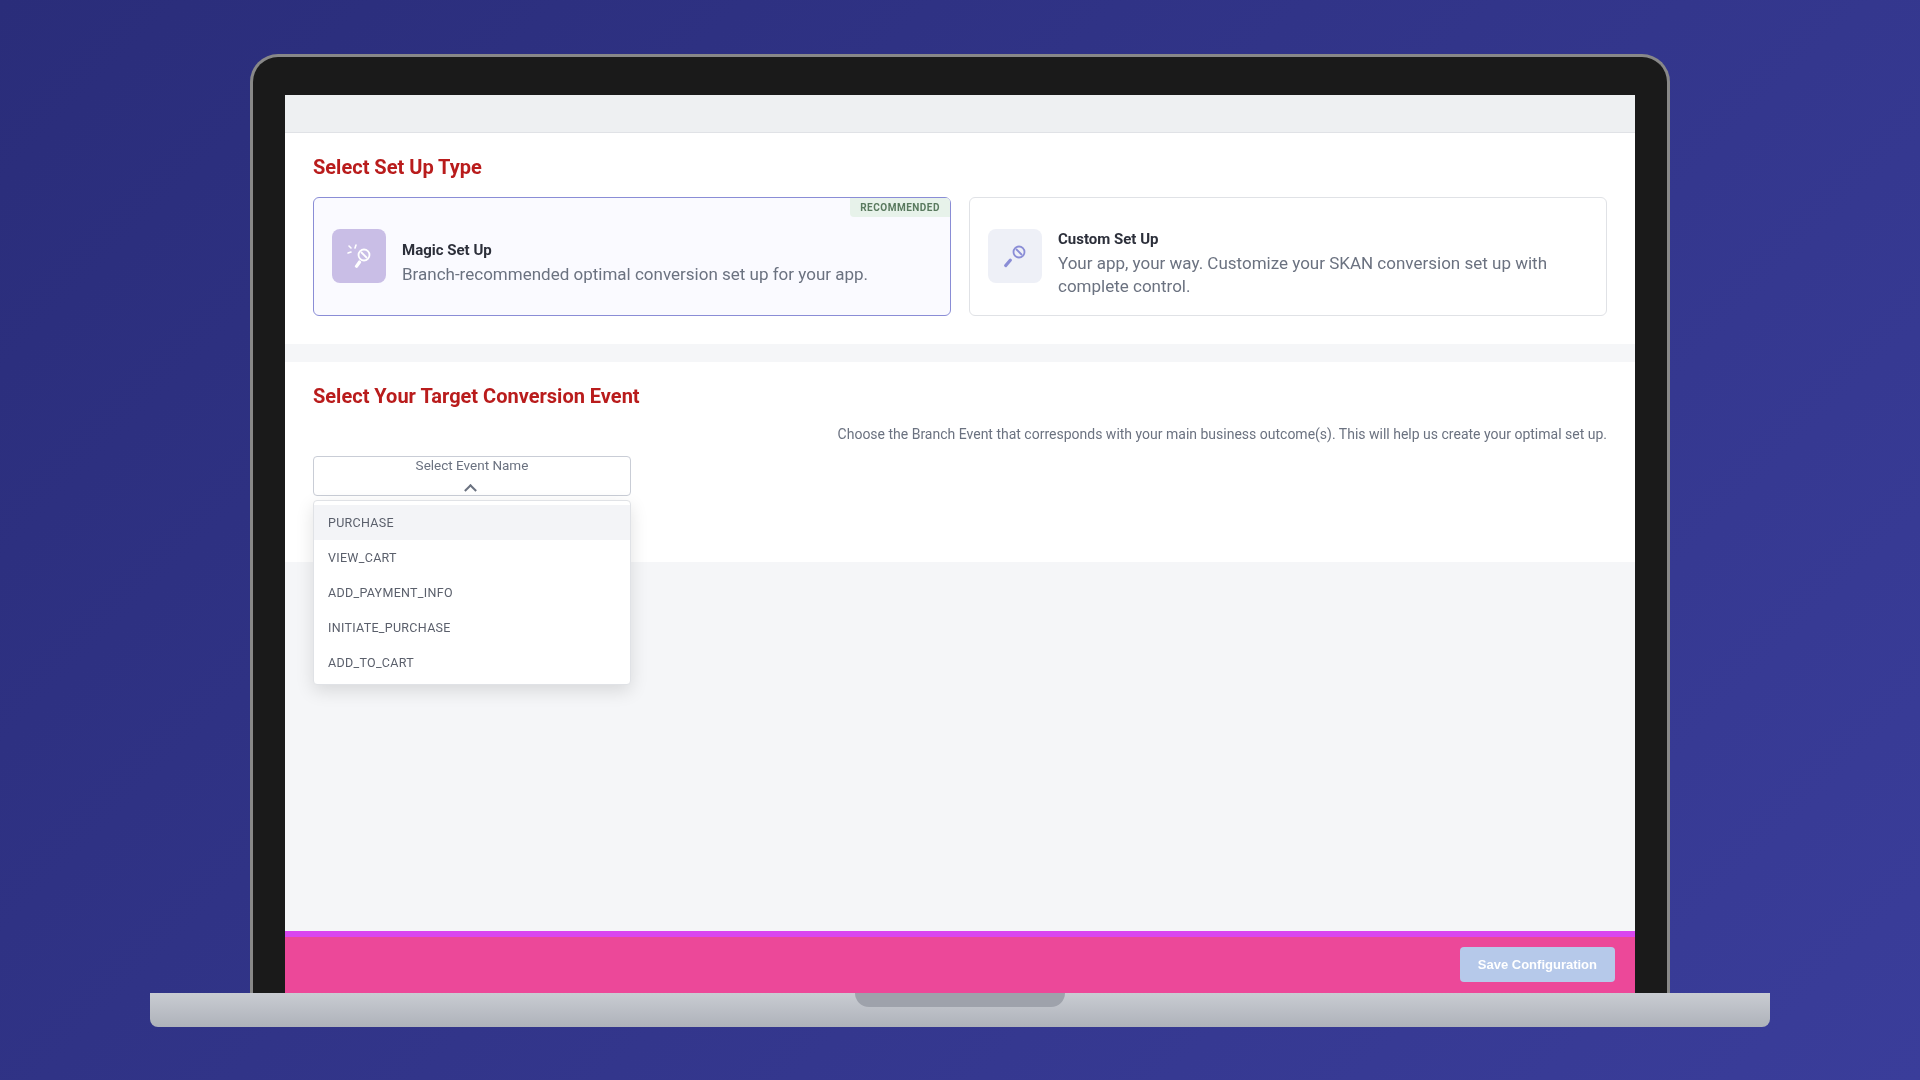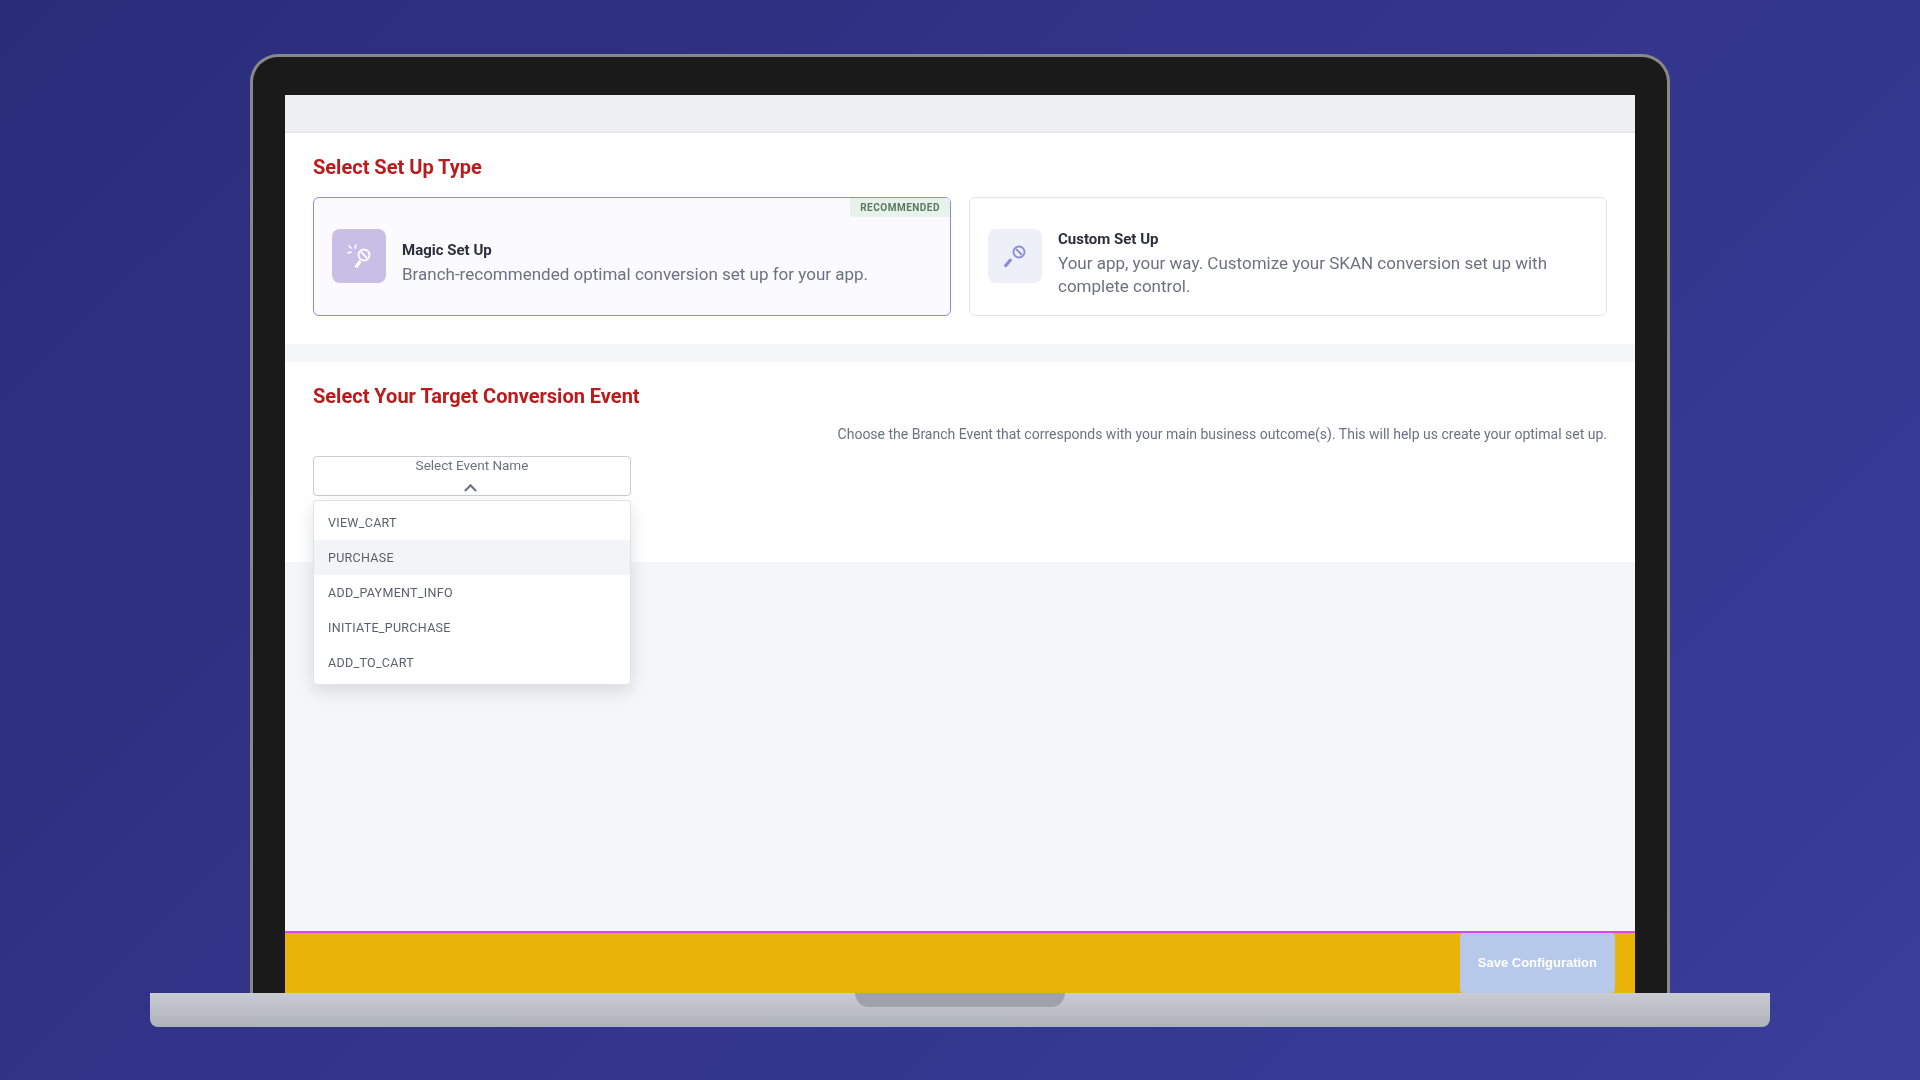--- a/index.html
+++ b/index.html
@@ -152,23 +152,24 @@
 }
 .dropdown-item.hover {
   background: #f3f4f7;
 }
 .footer-bar {
   position: absolute;
   bottom: 0;
   left: 0;
   right: 0;
   height: 62px;
-  background: #eab308;
-  border-top: 2px solid #d946ef;
-  display: flex;
+  background: #ec4899;
+  border-top: 6px solid #d946ef;
+  display: flex;
+  align-items: center;
   justify-content: flex-end;
   padding: 0 20px;
 }
 .save-btn {
   background: #b6c9ea;
   color: #fff;
   border: none;
   border-radius: 4px;
   padding: 10px 18px;
   font-size: 13px;
@@ -257,22 +258,22 @@
 
         <div class="section" style="min-height:200px;">
           <div class="section-title">Select Your Target Conversion Event</div>
           <div class="section-sub">Choose the Branch Event that corresponds with your main business outcome(s). This will help us create your optimal set up.</div>
           <div class="select-wrap">
             <div class="select-box">
               <span>Select Event Name</span>
               <span class="chevron-up"></span>
             </div>
             <div class="dropdown">
+              <div class="dropdown-item hover">PURCHASE</div>
               <div class="dropdown-item">VIEW_CART</div>
-              <div class="dropdown-item hover">PURCHASE</div>
               <div class="dropdown-item">ADD_PAYMENT_INFO</div>
               <div class="dropdown-item">INITIATE_PURCHASE</div>
               <div class="dropdown-item">ADD_TO_CART</div>
             </div>
           </div>
         </div>
 
         <div class="below-bg"></div>
 
       </div>

